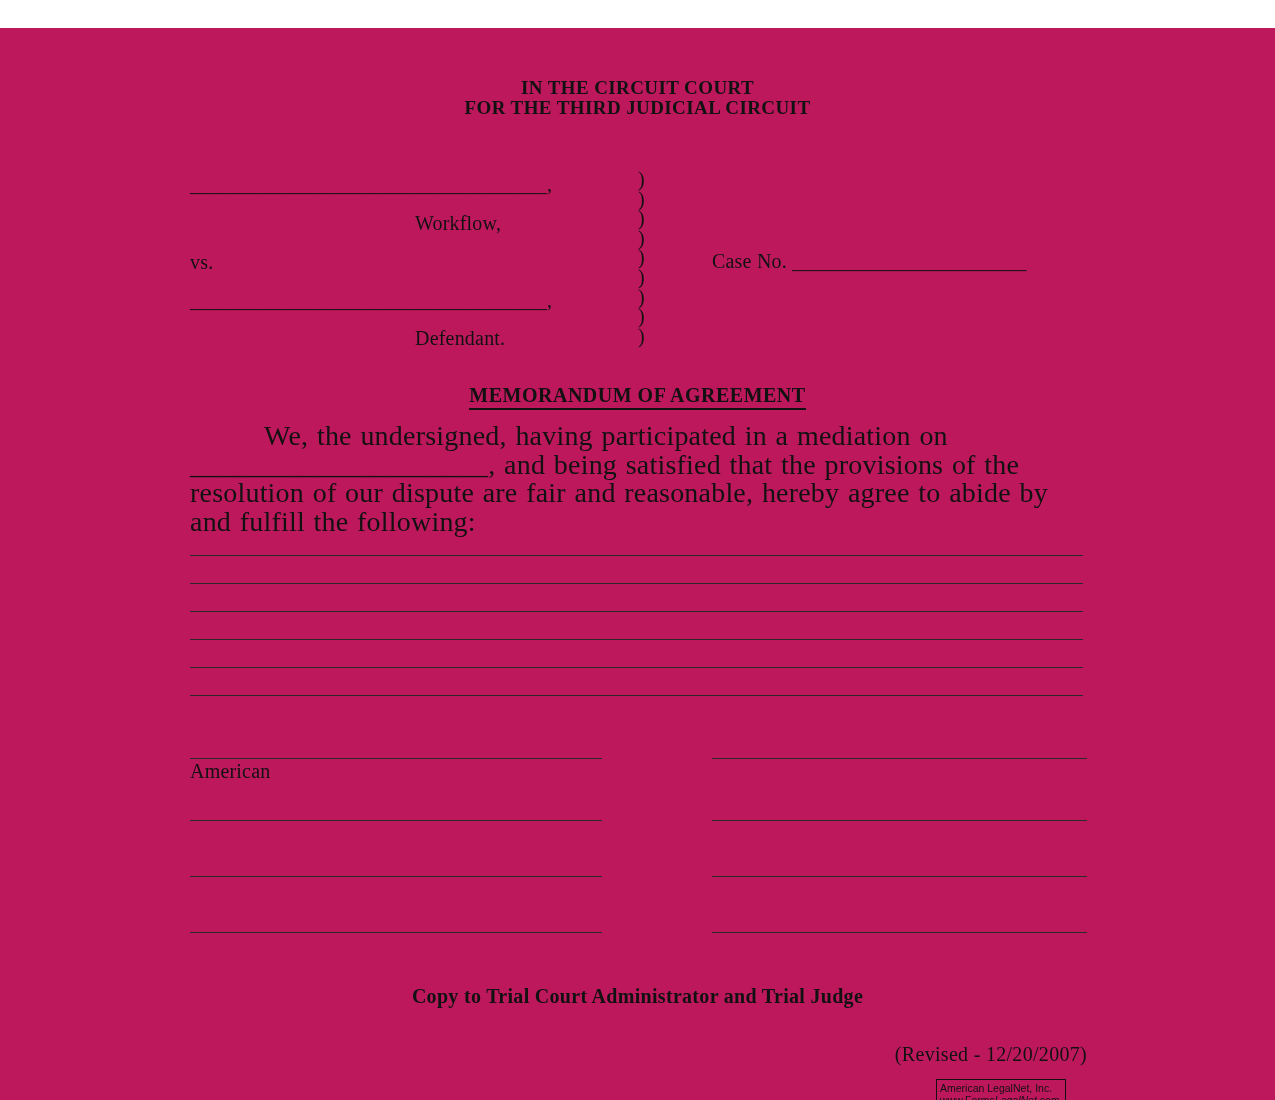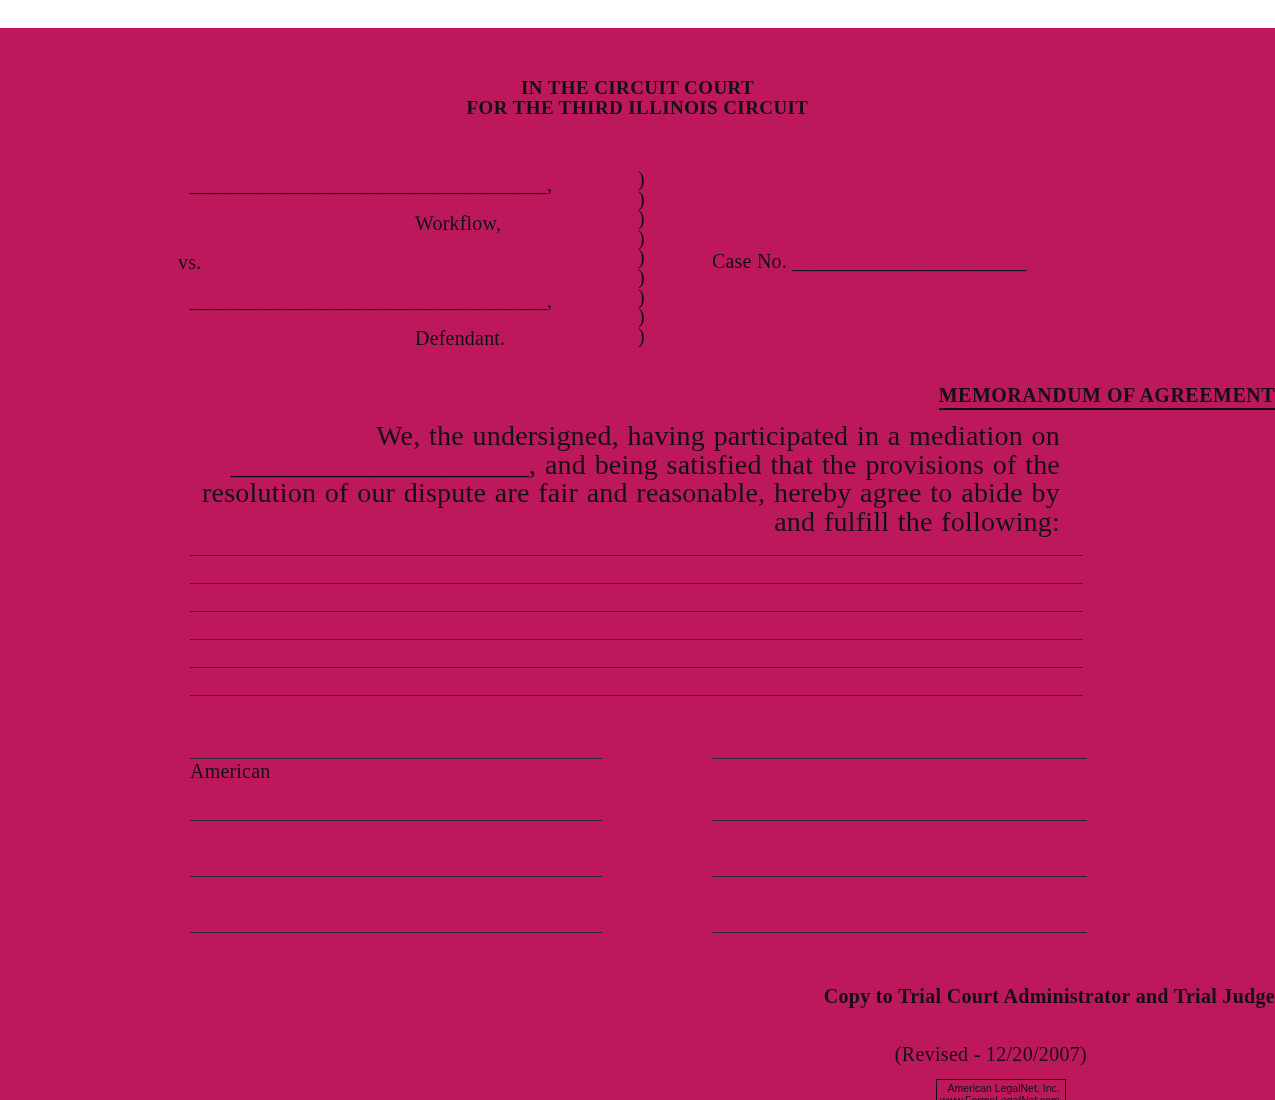--- a/index.html
+++ b/index.html
@@ -9,21 +9,21 @@
     font-family: "Liberation Serif", serif;
     color: #111111;
   }
   .page {
     position: relative;
     width: 1275px; height: 1100px;
     background: #be185d;
     overflow: hidden;
     margin-top: 28px;
   }
-  .abs { position: absolute; text-align: right; }
+  .abs { position: absolute; }
 
   
   .court-header {
     left: 0; top: 50px; width: 100%;
     text-align: center;
     font-weight: bold;
     font-size: 19px;
     line-height: 19.5px;
     letter-spacing: 0.4px;
   }
@@ -31,21 +31,21 @@
   
   .cap-text { font-size: 20px; letter-spacing: 0.2px; white-space: nowrap; }
   .paren-column { left: 638px; top: 142px; }
   .paren-column span {
     display: block;
     font-size: 20px;
     line-height: 19.6px;
   }
 
   
-  .doc-title-wrap { left: 0; top: 356px; width: 100%; }
+  .doc-title-wrap { left: 0; top: 356px; width: 100%; text-align: center; }
   .doc-title {
     display: inline-block;
     font-weight: bold;
     font-size: 20px;
     letter-spacing: 0.5px;
     border-bottom: 2px solid #111;
     padding-bottom: 1px;
   }
 
   
@@ -65,20 +65,21 @@
   }
 
   
   .sig-line-left  { left: 190px; width: 412px; height: 0; border-bottom: 1.5px solid #2a2a2a; }
   .sig-line-right { left: 712px; width: 375px; height: 0; border-bottom: 1.5px solid #2a2a2a; }
   .sig-label { font-size: 20px; letter-spacing: 0.2px; }
 
   
   .copy-note {
     left: 0; top: 957px; width: 100%;
+    text-align: center;
     font-weight: bold;
     font-size: 20px;
     letter-spacing: 0.3px;
   }
   .revised-note {
     right: 188px; top: 1015px;
     font-weight: normal;
     font-size: 20px;
     letter-spacing: 0.3px;
   }
@@ -93,28 +94,28 @@
   }
   .legalnet-box .it { font-style: italic; }
 </style>
 </head>
 <body>
 
 <div class="page">
 
   <div class="abs court-header">
     <div>IN THE CIRCUIT COURT</div>
-    <div>FOR THE THIRD ILLINOIS CIRCUIT</div>
+    <div>FOR THE THIRD JUDICIAL CIRCUIT</div>
   </div>
 
   <div class="abs cap-text" style="left:190px; top:145px;">___________________________________,</div>
 
   <div class="abs cap-text" style="left:415px; top:184px;">Workflow,</div>
 
-  <div class="abs cap-text" style="left:178px; top:223px;">vs.</div>
+  <div class="abs cap-text" style="left:190px; top:223px;">vs.</div>
 
   <div class="abs cap-text" style="left:712px; top:222px;">
     <span>Case No.</span>
     <span>_______________________</span>
   </div>
 
   <div class="abs cap-text" style="left:190px; top:261px;">___________________________________,</div>
 
   <div class="abs cap-text" style="left:415px; top:299px;">Defendant.</div>
 

